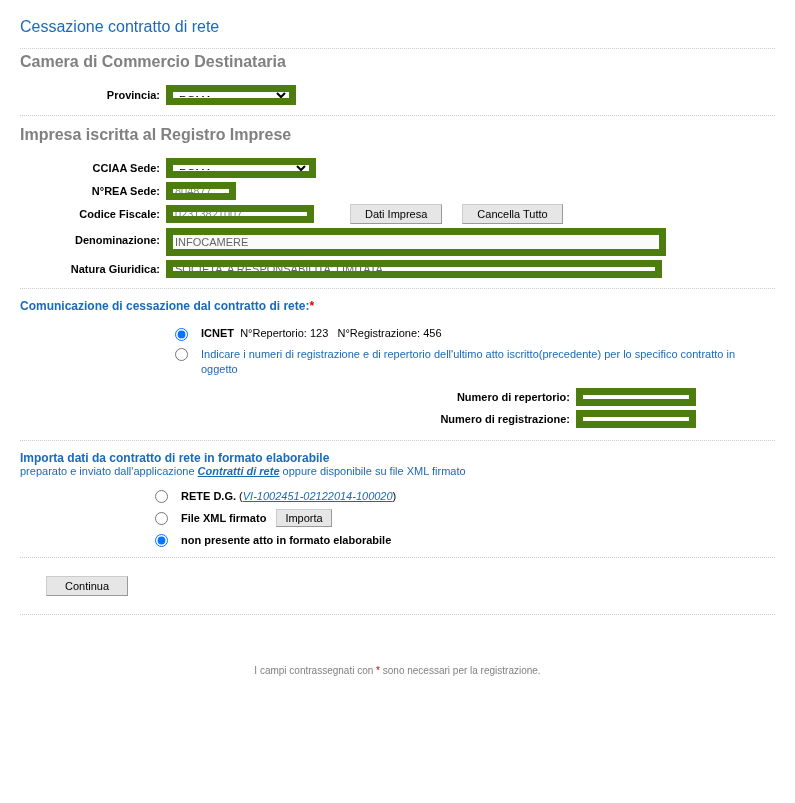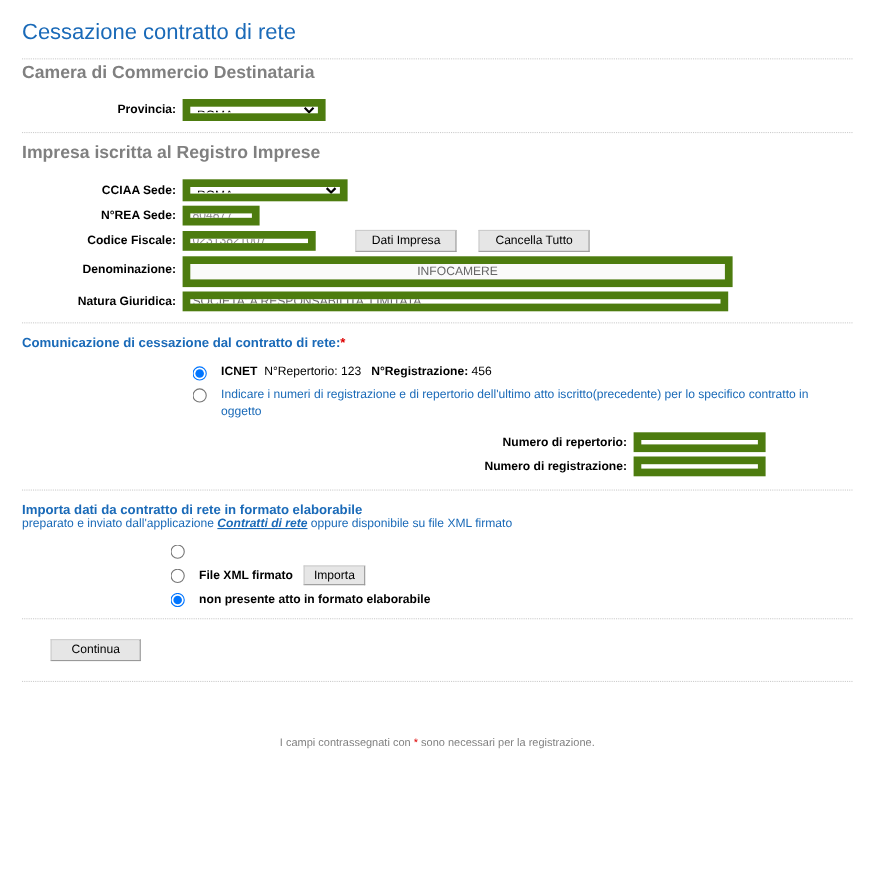--- a/index.html
+++ b/index.html
@@ -10,21 +10,21 @@
     margin: 0;
     padding: 0;
     width: 795px;
   }
   .page {
     padding: 10px 20px;
   }
   h1.page-title {
     color: #1a6ab8;
     font-weight: normal;
-    font-size: 20px;
+    font-size: 16px;
     margin: 8px 0 12px 0;
   }
   .section-header {
     color: #808080;
     font-weight: bold;
     font-size: 16px;
     border-top: 1px dotted #ccc;
     padding-top: 4px;
     margin-top: 8px;
     margin-bottom: 14px;
@@ -62,21 +62,20 @@
     height: 20px;
   }
   input[type="text"] {
     height: 18px;
   }
   textarea {
     resize: none;
     height: 28px;
     width: 500px;
     overflow-y: scroll;
-    text-align: center;
   }
   .readonly {
     background: #fafafa;
     color: #666;
   }
   .btn {
     font-family: Verdana, Arial, sans-serif;
     font-size: 11px;
     background: #e6e6e6;
     border: 1px solid #999;
@@ -218,21 +217,21 @@
   <div class="form-row">
     <div class="label">N°REA Sede:</div>
     <div class="control">
       <input type="text" class="readonly" style="width: 70px; color: rgb(136, 136, 136);" value="804877">
     </div>
   </div>
 
   <div class="form-row">
     <div class="label">Codice Fiscale:</div>
     <div class="control">
-      <input type="text" class="readonly" style="width: 121px; color: rgb(136, 136, 136);" value="02313821007">
+      <input type="text" class="readonly" style="width: 148px; color: rgb(136, 136, 136);" value="02313821007">
       <button class="btn" style="margin-left:30px;">Dati Impresa</button>
       <button class="btn" style="margin-left:14px;">Cancella Tutto</button>
     </div>
   </div>
 
   <div class="form-row" style="align-items:flex-start;">
     <div class="label" style="padding-top:6px;">Denominazione:</div>
     <div class="control">
       <textarea class="readonly" readonly="" style="">INFOCAMERE</textarea>
     </div>
@@ -252,21 +251,21 @@
     <span>Comunicazione di cessazione dal contratto di rete:</span><span class="req">*</span>
   </div>
 
   <div class="radio-block">
     <div class="radio-row">
       <input type="radio" name="cess" checked="" style="">
       <div class="rlabel">
         <span>ICNET</span>
         &nbsp;<span style="font-weight:normal;">N°Repertorio:</span>
         <span style="font-weight:normal;">123</span>
-        &nbsp;&nbsp;<span style="font-weight:bold;">N°Registrazione:</span>
+        &nbsp;&nbsp;<span style="font-weight:normal;">N°Registrazione:</span>
         <span style="font-weight:normal;">456</span>
       </div>
     </div>
     <div class="radio-row">
       <input type="radio" name="cess" style="">
       <div class="rlabel-info">Indicare i numeri di registrazione e di repertorio dell'ultimo atto iscritto(precedente) per lo specifico contratto in oggetto</div>
     </div>
 
     <div class="sub-inputs">
       <div class="form-row">
@@ -288,20 +287,24 @@
 
   <div class="import-section">
     <div class="import-title">Importa dati da contratto di rete in formato elaborabile</div>
     <div class="import-sub">
       <span>preparato e inviato dall'applicazione </span><a class="link">Contratti di rete</a><span> oppure disponibile su file XML firmato</span>
     </div>
 
     <div class="import-radios">
       <div class="radio-row">
         <input type="radio" name="imp" style="">
+        <div class="rlabel">
+          <span>RETE D.G.</span>
+          <span style="font-weight:normal;">(<a class="file-link">VI-1002451-02122014-100020</a>)</span>
+        </div>
       </div>
       <div class="radio-row">
         <input type="radio" name="imp" style="">
         <div class="rlabel">File XML firmato</div>
         <button class="btn btn-sm">Importa</button>
       </div>
       <div class="radio-row">
         <input type="radio" name="imp" checked="" style="">
         <div class="rlabel">non presente atto in formato elaborabile</div>
       </div>

